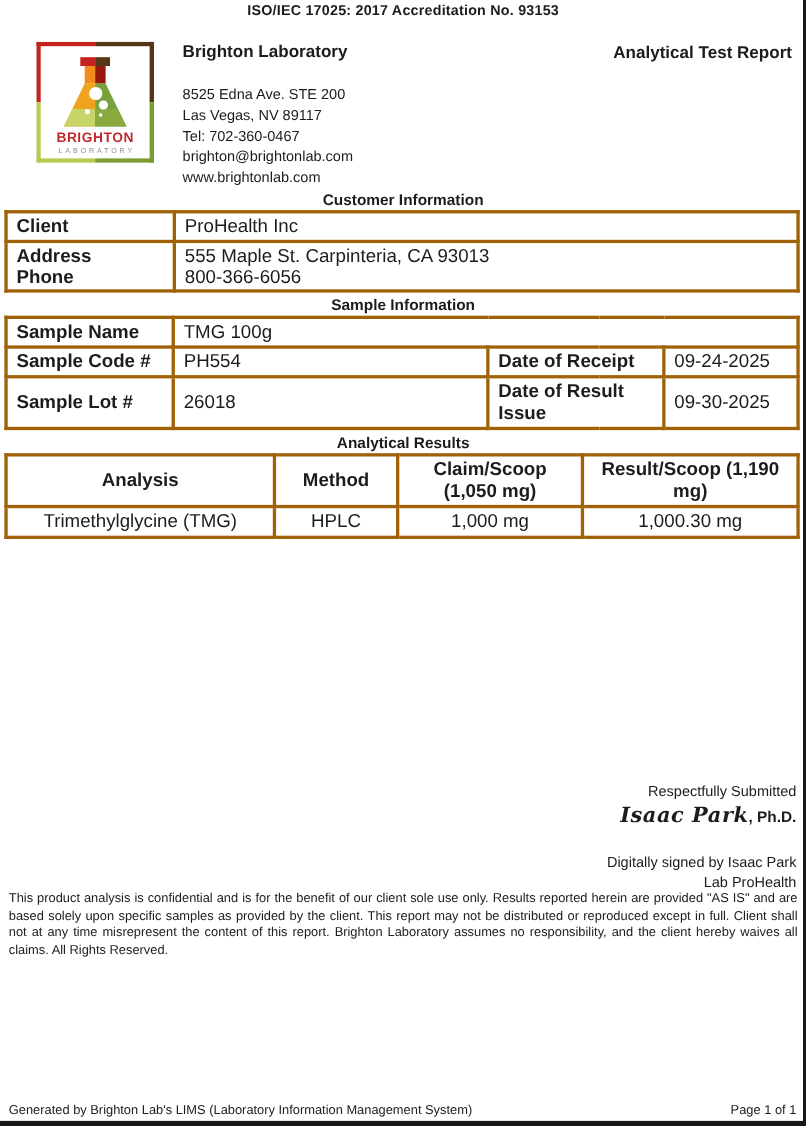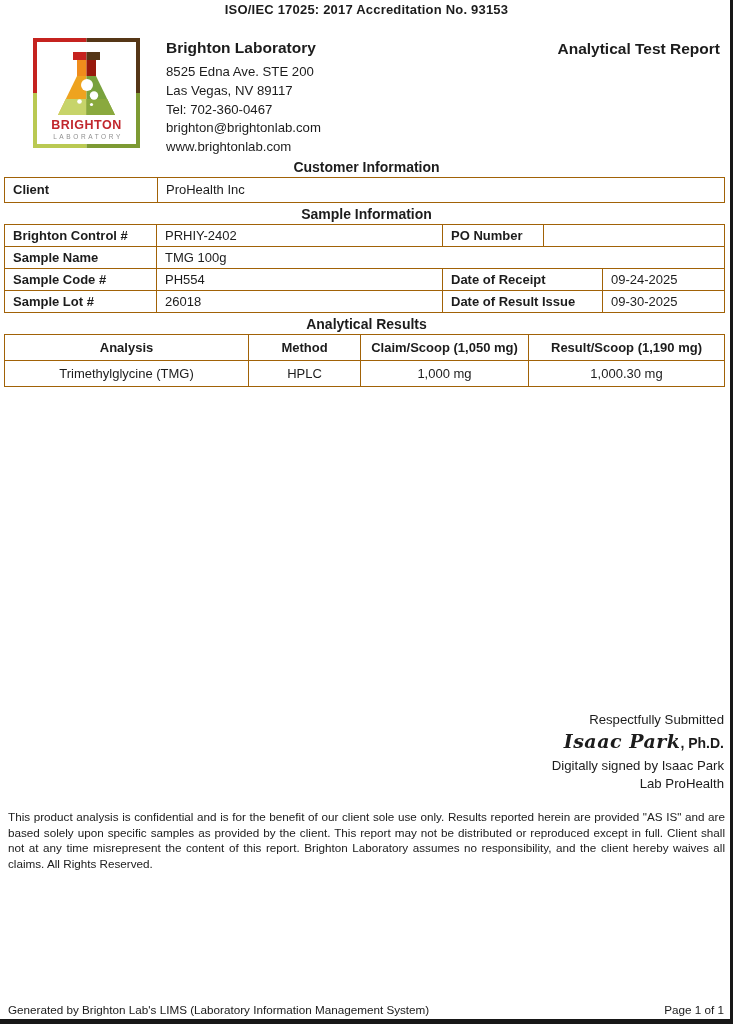--- a/index.html
+++ b/index.html
@@ -9,43 +9,43 @@
   }
   
   .edge-right  { position:absolute; top:0; right:0; width:3px; height:100%; background:#171717; }
   .edge-bottom { position:absolute; bottom:0; left:0; width:100%; height:5px; background:#171717; }
 
   .accreditation { padding-top:2px; text-align:center; font-size:13px; font-weight:bold; letter-spacing:0.2px; }
 
   .header { display:flex; align-items:flex-start; margin:21px 9px 0 33px; }
   .logo-box { flex:0 0 auto; }
   .lab-info { margin-left:26px; padding-top:1px; }
-  .lab-name { font-size:15.5px; font-weight:bold; margin-bottom:6px; }
+  .lab-name { font-size:15.5px; font-weight:bold; margin-bottom:20px; }
   .lab-line { font-size:13.2px; line-height:18.8px; }
   .report-title { margin-left:auto; margin-right:4px; padding-top:2px; font-size:15.5px; font-weight:bold;text-align:right; }
 
   .section-title { text-align:center; font-weight:bold; font-size:14px; margin:3px 0 2px 0; }
   .section-title.first { margin-top:2px; }
 
   table.doc { border-collapse:collapse; margin-left:4px; width:720px; table-layout:fixed; }
-  table.doc td, table.doc th { border:1px solid #a16207; font-size:13px; padding:2px 8px; vertical-align:middle; text-align:left; font-weight:normal; }
+  table.doc td, table.doc th { border:3px solid #a16207; font-size:17px; padding:2px 8px; vertical-align:middle; text-align:left; font-weight:normal; }
   table.doc .lbl { font-weight:bold; }
   .row-h26 { height:25px; }
   .row-h40 { height:40px; }
   .row-h22 { height:22px; }
   .two-line div { line-height:19px; }
 
   table.results td, table.results th { text-align:center; height:21px; }
   table.results th { font-weight:bold; }
 
   .signature { position:absolute; top:712px; right:9px; text-align:right; }
   .sig-line1 { font-size:13.2px; }
   .sig-name  { margin-top:3px; font-size:14px; font-weight:bold; }
   .sig-name .script { font-family:"DejaVu Serif", serif; font-style:italic; font-weight:bold; font-size:19px; letter-spacing:0.5px; }
-  .sig-signed { margin-top:6px; font-size:13.2px; }
+  .sig-signed { margin-top:24px; font-size:13.2px; }
   .sig-role   { margin-top:3px; font-size:13.2px; }
 
   .disclaimer { position:absolute; top:809px; left:8px; width:717px; font-size:11.7px; line-height:15.6px; text-align:justify; color:#202020; }
 
   .footer { position:absolute; top:1003px; left:8px; right:9px; display:flex; justify-content:space-between; font-size:11.7px; color:#202020; }
 </style>
 </head>
 <body>
 
 <div class="page">
@@ -101,40 +101,44 @@
   <table class="doc">
     <colgroup>
         <col style="width:153px">
         <col style="width:567px">
       </colgroup>
     <tbody>
         <tr class="row-h26">
       <td class="lbl">Client</td>
       <td>ProHealth Inc</td>
     </tr>
+    <tr class="row-h40">
+      <td class="lbl two-line">
+        <div>Address</div>
+        <div>Phone</div>
+      </td>
+      <td class="two-line">
+        <div>555 Maple St. Carpinteria, CA 93013</div>
+        <div>800-366-6056</div>
+      </td>
+    </tr>
   </tbody>
     </table>
 
   <div class="section-title">Sample Information</div>
 
   <table class="doc">
     <colgroup>
       <col style="width:152px">
         <col style="width:286px">
         <col style="width:101px">
         <col style="width:59px">
         <col style="width:122px">
     </colgroup>
     <tbody>
-        <tr class="row-h22">
-      <td class="lbl">Brighton Control #</td>
-      <td>PRHIY-2402</td>
-      <td class="lbl">PO Number</td>
-      <td colspan="2"></td>
-    </tr>
     <tr class="row-h22">
       <td class="lbl">Sample Name</td>
       <td colspan="4">TMG 100g</td>
     </tr>
     <tr class="row-h22">
       <td class="lbl">Sample Code #</td>
       <td>PH554</td>
       <td colspan="2" class="lbl">Date of Receipt</td>
       <td>09-24-2025</td>
     </tr>

